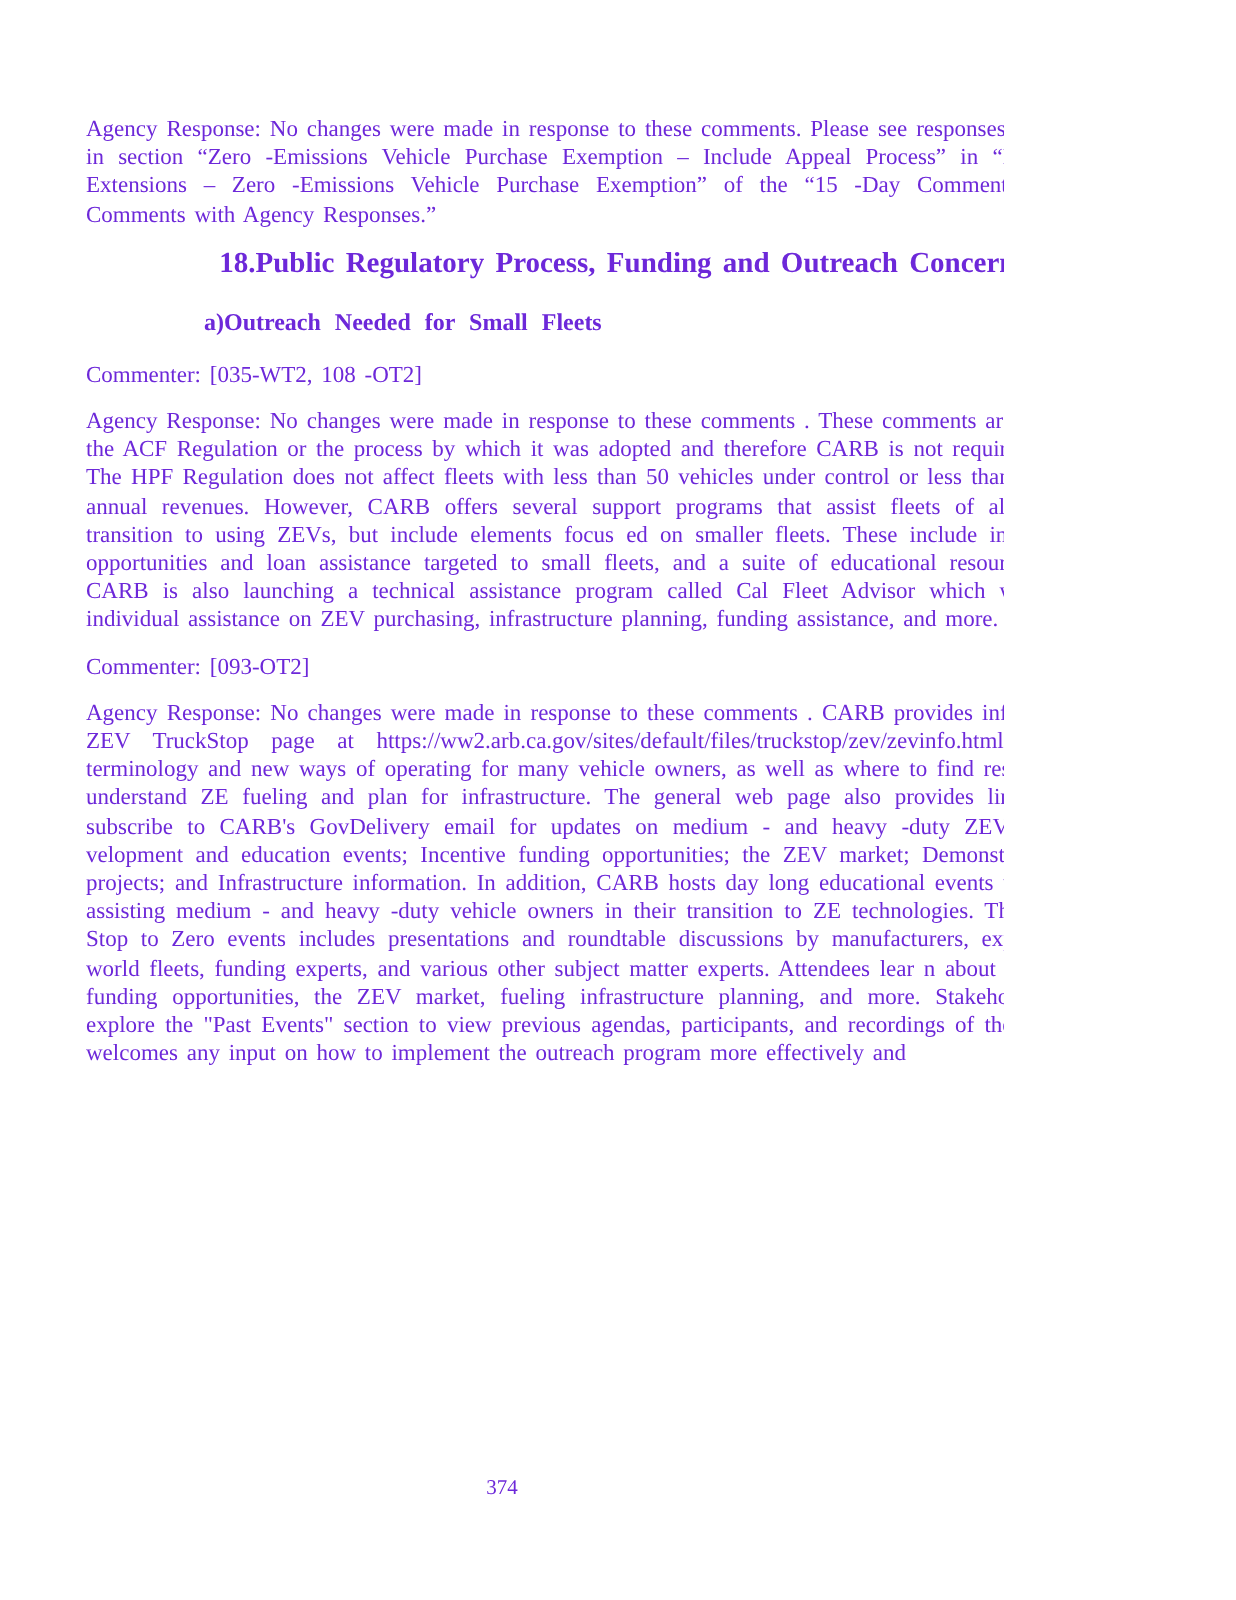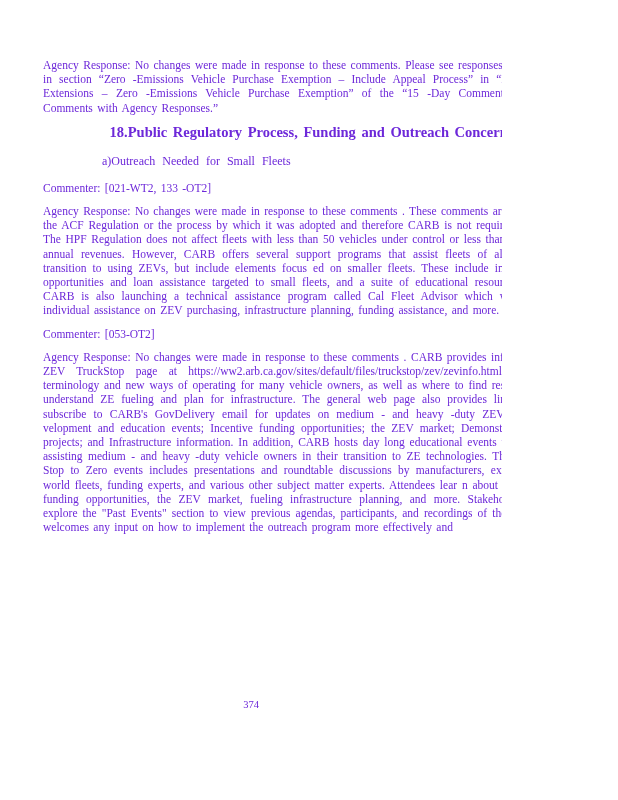--- a/index.html
+++ b/index.html
@@ -32,54 +32,54 @@
   .section-heading {
     font-size: 14.5px;
     font-weight: bold;
     text-align: center;
     word-spacing: 2px;
     margin: 5px 0 13px 0;
     line-height: 17px;
   }
   .subsection-heading {
     font-size: 12px;
-    font-weight: normal;
+    font-weight: bold;
     word-spacing: 4px;
     padding-left: 59px;
     margin: 4px 0 12px 0;
     line-height: 15px;
   }
   .page-number {
     position: absolute;
-    top: 699px;
+    top: 739px;
     left: 0;
     width: 100%;
     text-align: center;
     font-size: 10.5px;
   }
 </style>
 </head>
 <body>
 
 <div class="page">
   <div class="content">
 
     <p class="body-para">Agency Response: No changes were made in response to these comments. Please see responses to issues raised in section “Zero -Emissions Vehicle Purchase Exemption – Include Appeal Process” in “Exemptions and Extensions – Zero -Emissions Vehicle Purchase Exemption” of the “15 -Day Comment Period Public Comments with Agency Responses.”</p>
 
     <div class="section-heading">18.Public Regulatory Process, Funding and Outreach Concerns</div>
 
     <div class="subsection-heading">a)Outreach Needed for Small Fleets</div>
 
 
-    <p class="body-para">Commenter: [021-WT2, 133 -OT2]</p>
+    <p class="body-para">Commenter: [035-WT2, 108 -OT2]</p>
 
     <p class="body-para">Agency Response: No changes were made in response to these comments . These comments are not directed at the ACF Regulation or the process by which it was adopted and therefore CARB is not required to respond. . The HPF Regulation does not affect fleets with less than 50 vehicles under control or less than $50 Million in annual revenues. However, CARB offers several support programs that assist fleets of all sizes in their transition to using ZEVs, but include elements focus ed on smaller fleets. These include increased funding opportunities and loan assistance targeted to small fleets, and a suite of educational resources and events. CARB is also launching a technical assistance program called Cal Fleet Advisor which will offer direct individual assistance on ZEV purchasing, infrastructure planning, funding assistance, and more.</p>
 
 
 
-    <p class="body-para">Commenter: [053-OT2]</p>
+    <p class="body-para">Commenter: [093-OT2]</p>
 
     <p class="body-para">Agency Response: No changes were made in response to these comments . CARB provides information on the ZEV TruckStop page at https://ww2.arb.ca.gov/sites/default/files/truckstop/zev/zevinfo.html that includes terminology and new ways of operating for many vehicle owners, as well as where to find resources to better understand ZE fueling and plan for infrastructure. The general web page also provides links to: How to subscribe to CARB's GovDelivery email for updates on medium - and heavy -duty ZEV Regulation de velopment and education events; Incentive funding opportunities; the ZEV market; Demonstration and Pilot projects; and Infrastructure information. In addition, CARB hosts day long educational events with the goal of assisting medium - and heavy -duty vehicle owners in their transition to ZE technologies. These free Next -Stop to Zero events includes presentations and roundtable discussions by manufacturers, experienced real -world fleets, funding experts, and various other subject matter experts. Attendees lear n about ZE terminology, funding opportunities, the ZEV market, fueling infrastructure planning, and more. Stakeholders may also explore the "Past Events" section to view previous agendas, participants, and recordings of the events. CARB welcomes any input on how to implement the outreach program more effectively and</p>
 
   </div>
 
   <div class="page-number">374</div>
 </div>
 
 </body></html>

